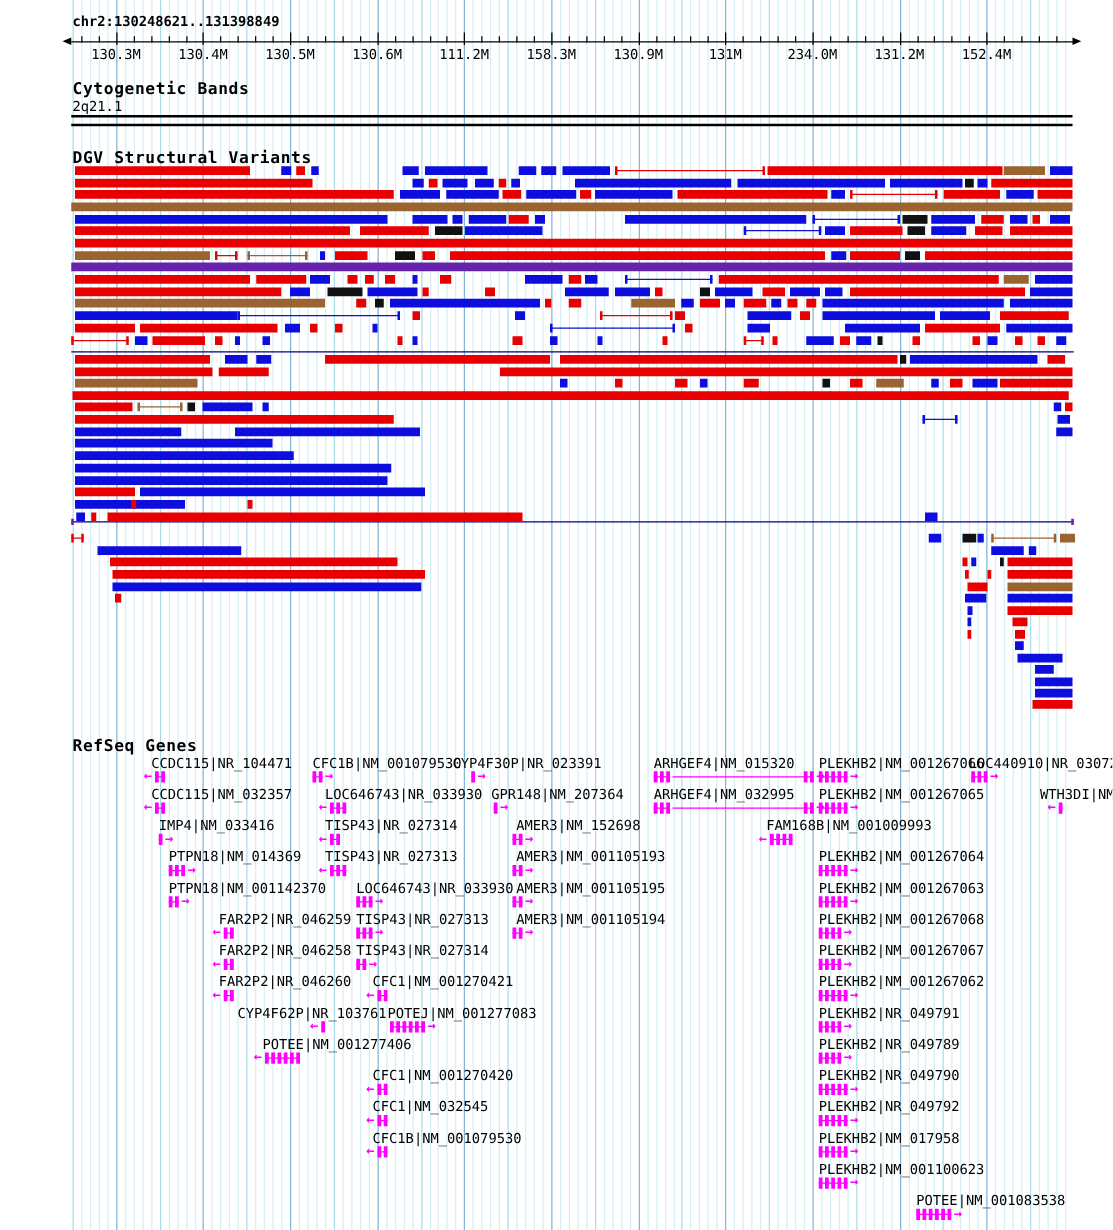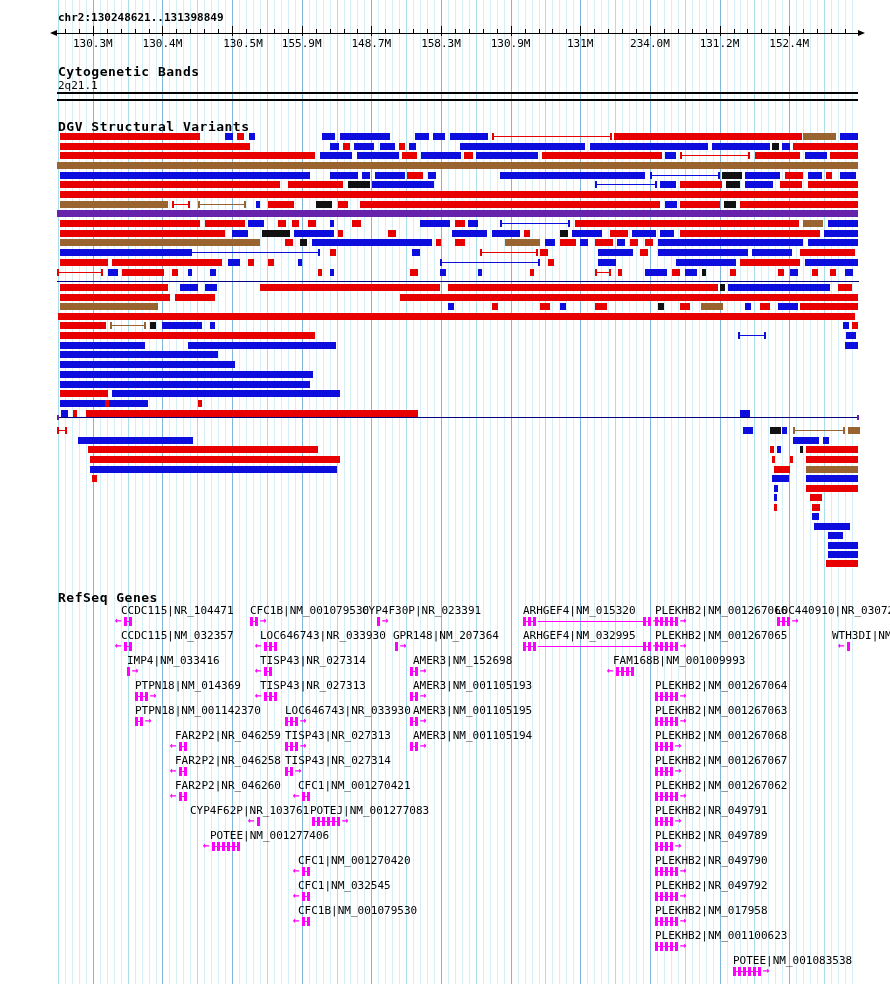--- a/index.html
+++ b/index.html
@@ -207,23 +207,23 @@
     <div class="tick" style="left: 747.4px; top: 29px; height: 5px;"></div>
     <div class="tick" style="left: 761.3px; top: 29px; height: 5px;"></div>
     <div class="tick" style="left: 775.2px; top: 29px; height: 5px;"></div>
     <div class="tick" style="left: 789.2px; top: 26px; height: 10px;"></div>
     <div class="tick" style="left: 803.1px; top: 29px; height: 5px;"></div>
     <div class="tick" style="left: 817px; top: 29px; height: 5px;"></div>
     <div class="tick" style="left: 830.9px; top: 29px; height: 5px;"></div>
     <div class="tick" style="left: 844.9px; top: 29px; height: 5px;"></div>
     <div class="ticklbl" style="left: 70.8px; top: 37px;">130.3M</div>
     <div class="ticklbl" style="left: 140.4px; top: 37px;">130.4M</div>
-    <div class="ticklbl" style="left: 221px; top: 37px;">130.5M</div>
-    <div class="ticklbl" style="left: 279.7px; top: 37px;">155.9M</div>
-    <div class="ticklbl" style="left: 349.3px; top: 37px;">148.7M</div>
+    <div class="ticklbl" style="left: 210px; top: 37px;">130.5M</div>
+    <div class="ticklbl" style="left: 279.7px; top: 37px;">130.6M</div>
+    <div class="ticklbl" style="left: 349.3px; top: 37px;">111.2M</div>
     <div class="ticklbl" style="left: 419px; top: 37px;">158.3M</div>
     <div class="ticklbl" style="left: 488.6px; top: 37px;">130.9M</div>
     <div class="ticklbl" style="left: 558.2px; top: 37px;">131M</div>
     <div class="ticklbl" style="left: 627.9px; top: 37px;">234.0M</div>
     <div class="ticklbl" style="left: 697.5px; top: 37px;">131.2M</div>
     <div class="ticklbl" style="left: 767.2px; top: 37px;">152.4M</div>
     <div class="divline" style="left: 57px; top: 281px; width: 802px;"></div>
     <div class="divline" style="left: 57px; top: 417px; width: 802px;"></div>
     <div class="divcap" style="left: 57px; top: 415px; background: rgb(102, 34, 170);"></div>
     <div class="divcap" style="left: 857px; top: 415px; background: rgb(102, 34, 170);"></div>

